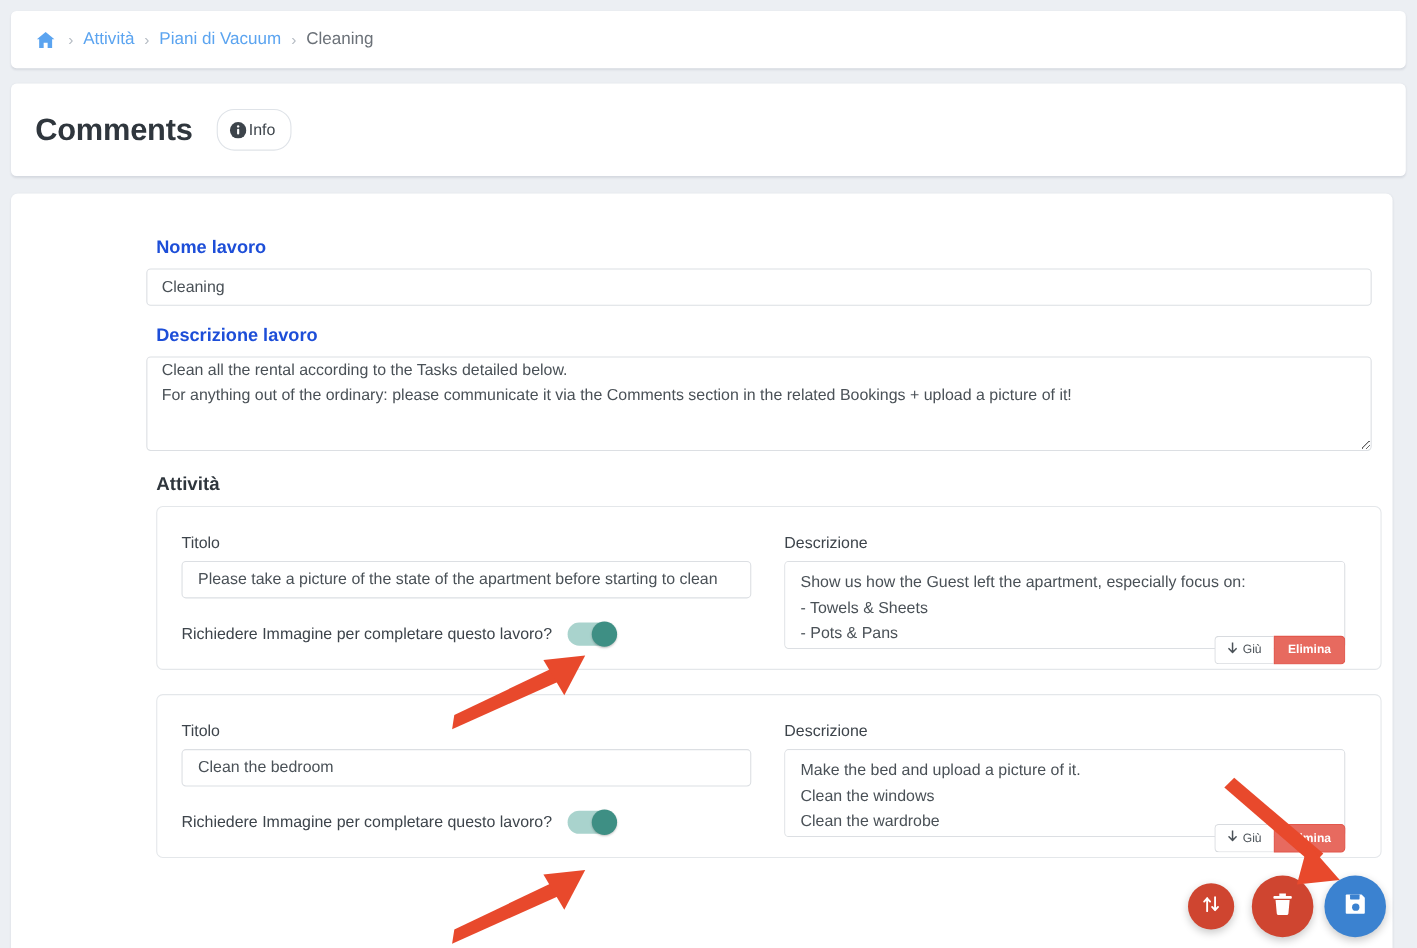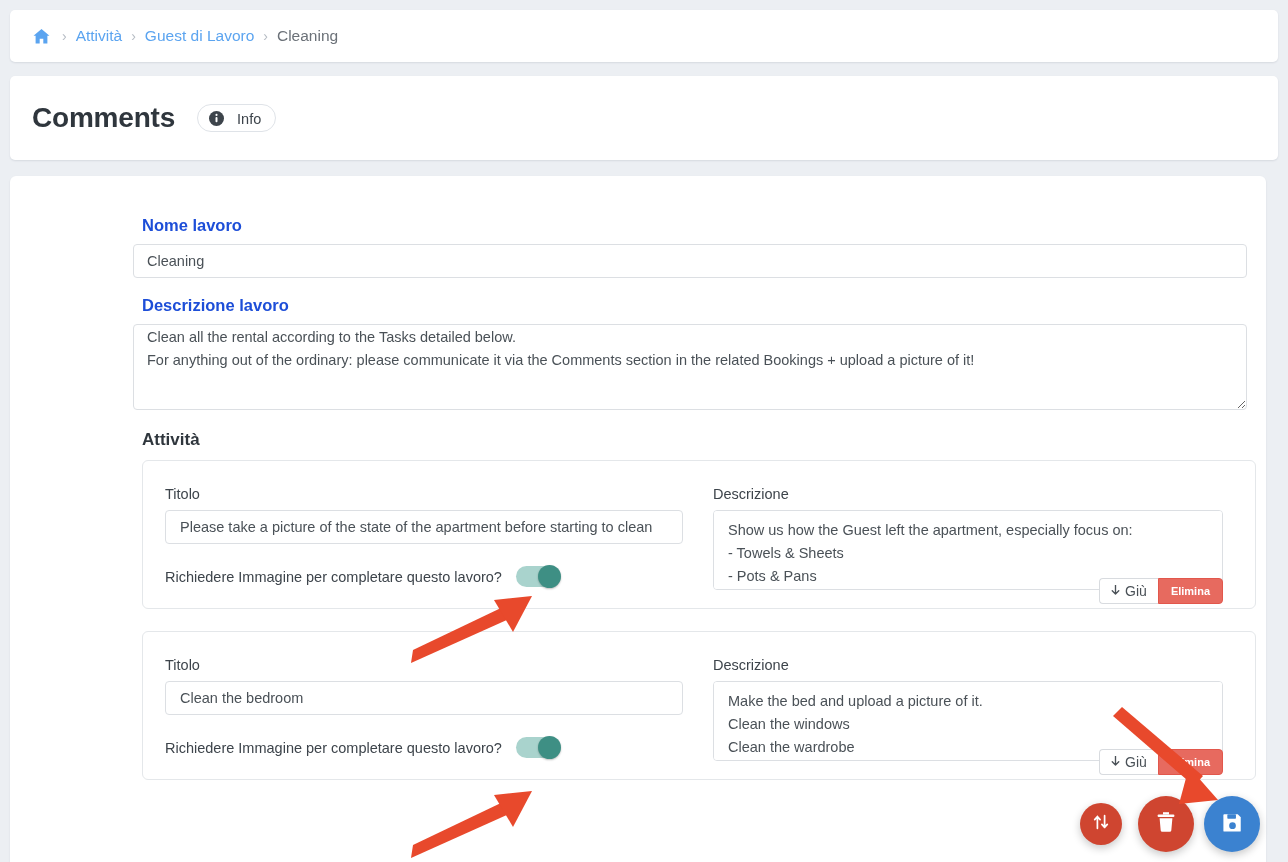--- a/index.html
+++ b/index.html
@@ -40,22 +40,22 @@
     box-shadow: 0 1px 2px rgba(16,32,56,.10);
     display: flex; align-items: center;
     padding: 0 22px;
   }
   .page-title {
     font-size: 28px; font-weight: bold; color: #2f363d;
     letter-spacing: -0.2px;
   }
   .info-pill {
     margin-left: 22px;
-    display: inline-flex; align-items: center; gap: 13px;
-    height: 28px; padding: 1px 14px 0 11px;
+    display: inline-flex; align-items: center; gap: 2px;
+    height: 38px; padding: 1px 14px 0 11px;
     border: 1px solid #dfe3e8; border-radius: 16px;
     background: #fff; cursor: pointer;
   }
   .info-pill .ico { width: 15px; height: 15px; display: block; }
   .info-pill .lbl { font-size: 14.5px; color: #3d444b; }
 
   
   .main-card {
     position: absolute; left: 10px; top: 176px;
     width: 1256px; height: 700px;
@@ -150,21 +150,21 @@
   .task-actions {
     position: absolute; right: 0; top: 92px;
     display: flex; align-items: center;
   }
   .btn-giu {
     display: inline-flex; align-items: center; gap: 5px;
     height: 26px; padding: 0 11px;
     border: 1px solid #d8dbdf; border-right: none;
     border-radius: 4px 0 0 4px;
     background: #fff; color: #4a5157;
-    font-size: 14px; cursor: pointer;
+    font-size: 11px; cursor: pointer;
   }
   .btn-elimina {
     display: inline-flex; align-items: center; justify-content: center;
     height: 26px; padding: 0 12px;
     border: 1px solid #e2574c;
     border-radius: 0 4px 4px 0;
     background: #e76a5f; color: #fff;
     font-size: 11px; font-weight: bold; cursor: pointer;
   }
 
@@ -195,21 +195,21 @@
 
   <div class="breadcrumb-bar">
     <span class="crumb-home">
       <svg width="19" height="19" viewBox="0 0 20 20" aria-hidden="true">
         <path d="M10 2.2 1.6 9.2h2.2v8.2h4.3v-5h3.8v5h4.3V9.2h2.2z" fill="#5ba4f0"></path>
       </svg>
     </span>
     <span class="crumb-sep">›</span>
     <a class="crumb-link">Attività</a>
     <span class="crumb-sep">›</span>
-    <a class="crumb-link">Guest di Lavoro</a>
+    <a class="crumb-link">Piani di Vacuum</a>
     <span class="crumb-sep">›</span>
     <span class="crumb-current">Cleaning</span>
   </div>
 
   <div class="title-bar">
     <span class="page-title">Comments</span>
     <span class="info-pill">
       <span class="ico">
         <svg width="15" height="15" viewBox="0 0 16 16" aria-hidden="true">
           <circle cx="8" cy="8" r="8" fill="#3d444b"></circle>

